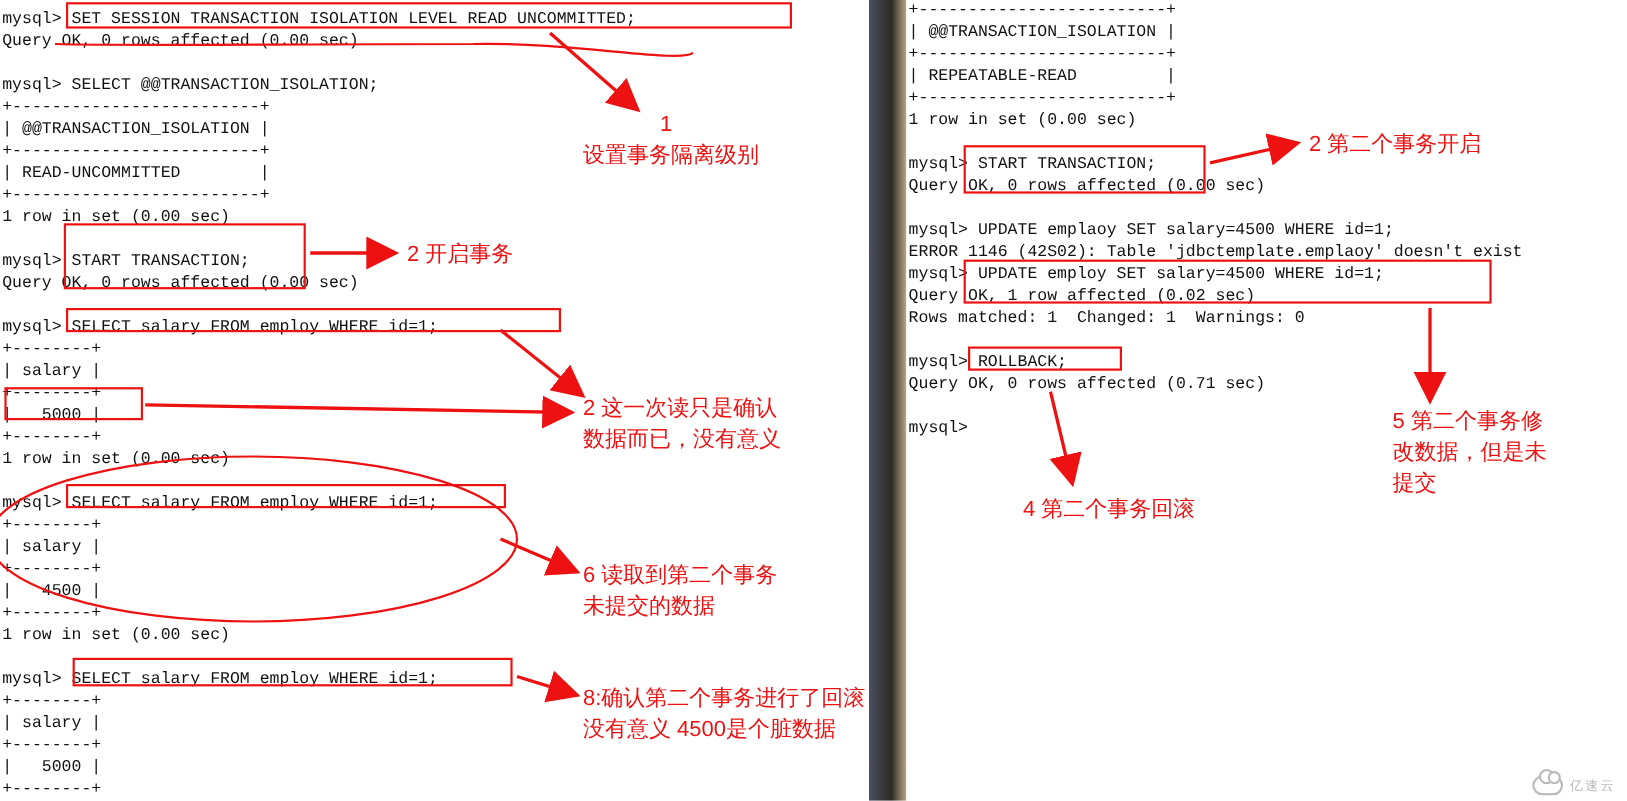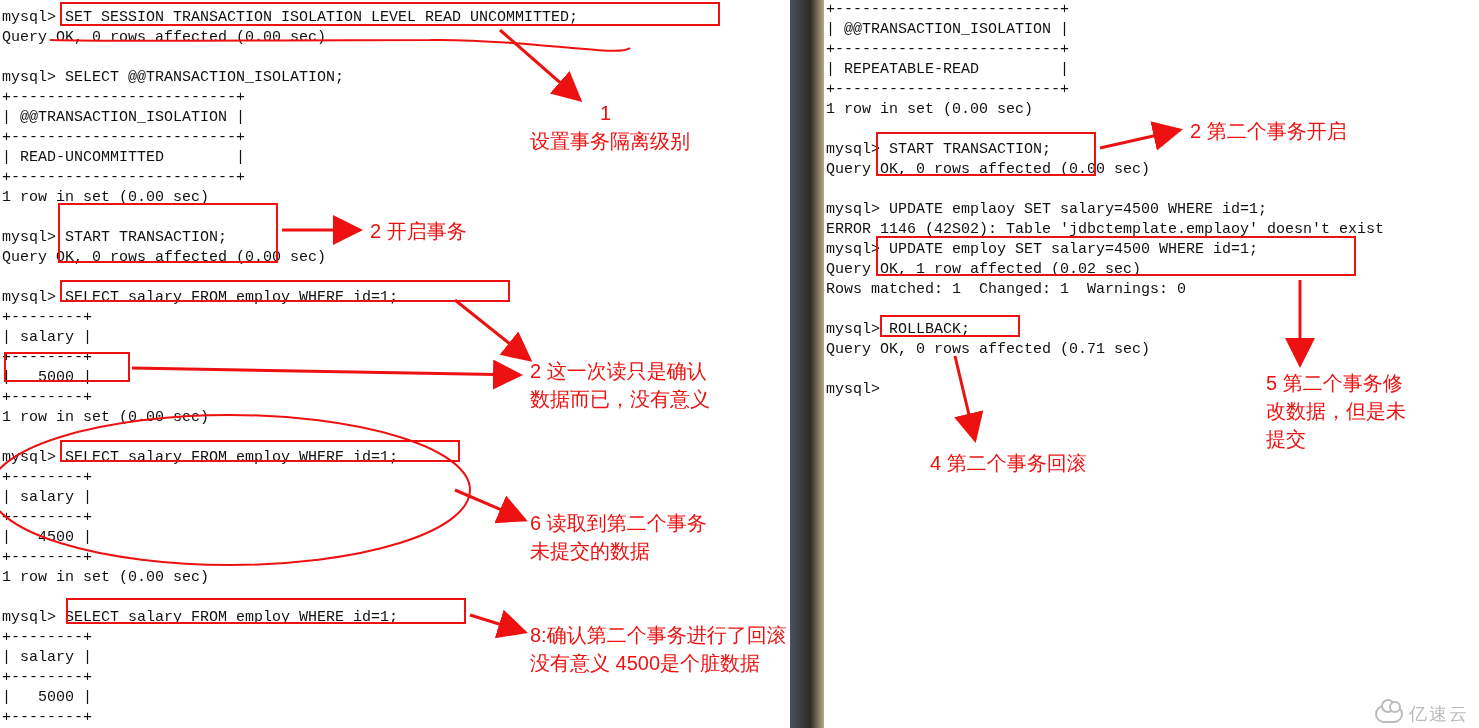--- a/index.html
+++ b/index.html
@@ -45,21 +45,21 @@
   }
   .redbox {
     position: absolute;
     border: 2px solid #e11;
     pointer-events: none;
   }
   .watermark {
     position: absolute;
     right: 10px; bottom: 4px;
     font-family: sans-serif;
-    font-size: 18px;
+    font-size: 12px;
     color: #bbb;
     letter-spacing: 2px;
     display: flex; align-items: center; gap: 6px;
   }
   .watermark .cloud {
     display:inline-block; width:28px; height:18px;
     border:2px solid #bbb; border-radius: 10px;
     position: relative;
   }
   .watermark .cloud::before{

